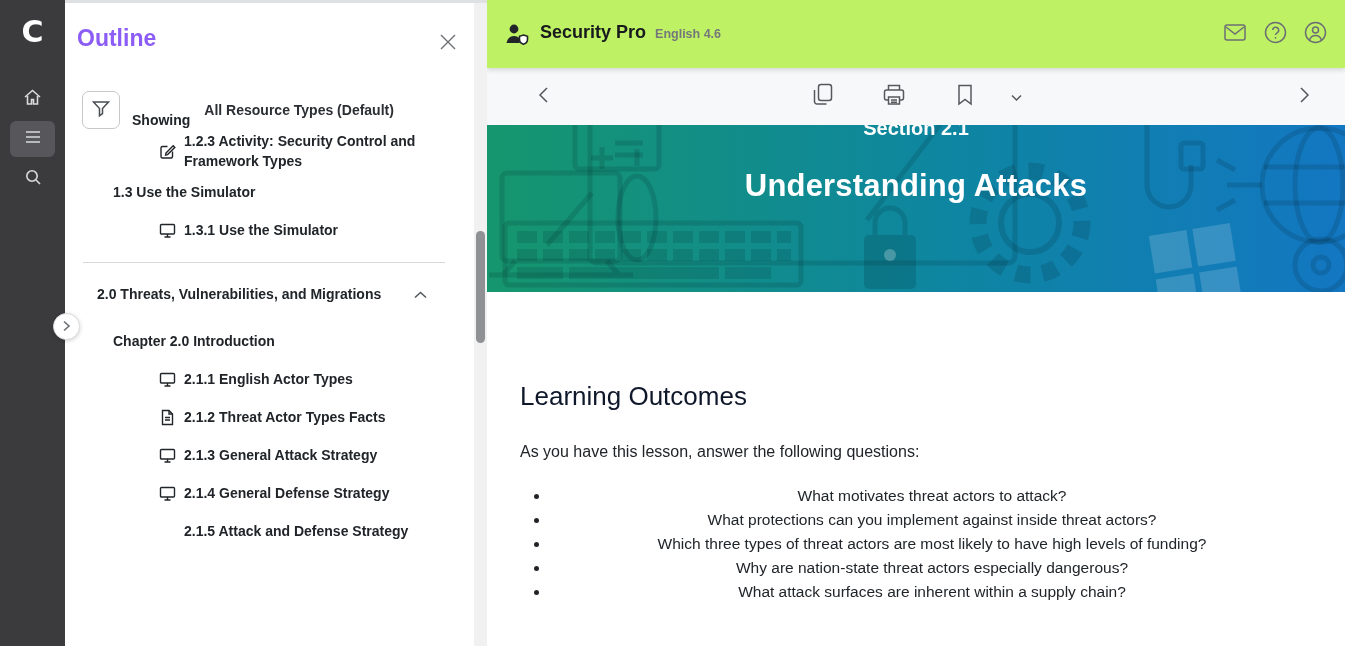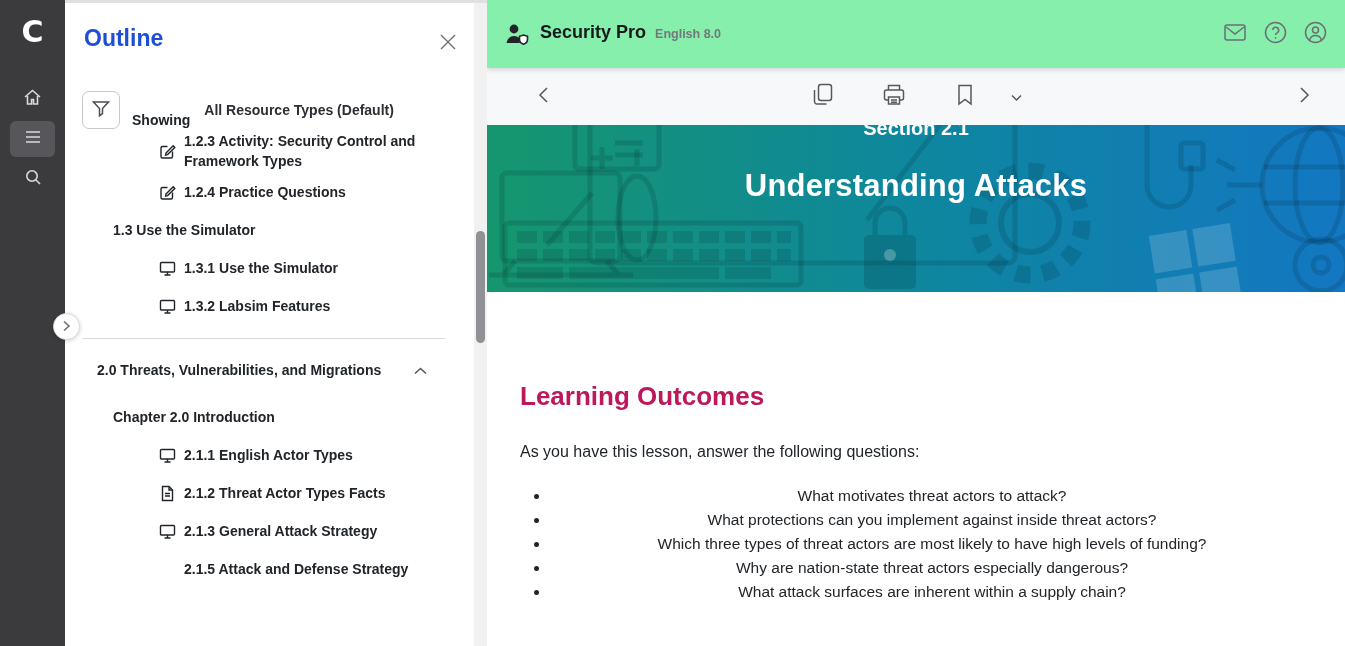--- a/index.html
+++ b/index.html
@@ -11,21 +11,21 @@
   .rail-logo { position:absolute; top:14px; left:0; width:65px; text-align:center;
                color:#fff; font-size:30px; font-weight:700; font-family:"DejaVu Sans", sans-serif; }
   .rail-btn { position:absolute; left:10px; width:45px; height:36px; display:flex;
               align-items:center; justify-content:center; border-radius:6px; cursor:pointer; }
   .rail-btn.active { background:#57575b; }
   .rail-btn svg { stroke:#d9dadc; fill:none; stroke-width:1.6; }
 
   
   .panel { position:absolute; left:65px; top:0; width:422px; height:646px; background:#fff;
            border-top:3px solid #dfe0e2; z-index:4; }
-  .panel-title { position:absolute; left:19px; top:22px; font-size:23px; font-weight:700; color:#1d4ed8; }
+  .panel-title { position:absolute; left:12px; top:22px; font-size:23px; font-weight:700; color:#8b5cf6; }
   .panel-close { position:absolute; right:26px; top:28px; width:26px; height:26px; display:flex;
                  align-items:center; justify-content:center; cursor:pointer; }
   .panel-close svg { stroke:#6c6f73; stroke-width:1.4; }
   .filter-row { position:absolute; left:17px; top:88px; display:flex; align-items:center; }
   .filter-btn { width:38px; height:38px; border:1px solid #c6c8ca; border-radius:7px; background:#fff;
                 display:flex; align-items:center; justify-content:center; cursor:pointer; }
   .filter-btn svg { stroke:#4a4d52; fill:none; stroke-width:1.5; }
   .filter-label { margin-left:12px; font-size:14px; font-weight:700; color:#212529;margin-top:20px; }
   .filter-value { margin-left:14px; font-size:14px; color:#2b2e33;font-weight:bold; }
 
@@ -48,21 +48,21 @@
   .o-thumb { position:absolute; left:2px; width:9px; top:228px; height:112px;
              background:#8f9194; border-radius:5px; cursor:pointer; }
 
   .expand-btn { position:absolute; left:53px; top:313px; width:27px; height:27px; border-radius:50%;
                 background:#fff; border:1px solid #d9dadc; box-shadow:0 1px 4px rgba(0,0,0,.18);
                 display:flex; align-items:center; justify-content:center; z-index:6; cursor:pointer; }
   .expand-btn svg { stroke:#6c6f73; fill:none; stroke-width:1.6; }
 
   
   .main { position:absolute; left:487px; top:0; width:858px; height:646px; background:#fff; }
-  .app-header { position:relative; height:68px; background:#86efac; z-index:3;
+  .app-header { position:relative; height:68px; background:#bef264; z-index:3;
                 box-shadow:0 2px 5px rgba(0,0,0,.14); display:flex; align-items:center; }
   .brand { display:flex; align-items:baseline; margin-left:17px; }
   .brand-icon { align-self:center; margin-right:10px; display:flex; }
   .brand-title { font-size:18px; font-weight:700; color:#17191c; }
   .brand-sub { font-size:12.5px; color:#75777b; margin-left:9px; font-weight:600; }
   .header-actions { position:absolute; right:10px; top:0; height:68px; display:flex; align-items:center; }
   .h-btn { width:40px; height:40px; display:flex; align-items:center; justify-content:center; cursor:pointer; }
   .h-btn svg { stroke:#6c6f73; fill:none; stroke-width:1.5; }
 
   .toolbar { position:relative; height:57px; background:#f7f8f9; display:flex; align-items:center; }
@@ -75,21 +75,21 @@
   
   .banner { position:relative; height:167px; overflow:hidden;
             background:linear-gradient(90deg,#16966d 0%,#0e86a0 52%,#1377c2 100%); }
   .banner-art { position:absolute; left:0; top:0; }
   .banner-text { position:absolute; left:0; top:-10px; width:100%; text-align:center; color:#fff; }
   .banner-section { font-size:20px; font-weight:700; line-height:26px; }
   .banner-title { font-size:31px; font-weight:700; margin-top:27px; letter-spacing:.2px; }
 
   
   .article { padding:0 33px; }
-  .article h2 { font-size:26px; font-weight:700; color:#be185d; }
+  .article h2 { font-size:26px; font-weight:400; color:#0f172a; }
   .h-outcomes { margin-top:89px; }
   .intro { margin-top:31px; font-size:16px; color:#212529; }
   .q-list { margin:23px 0 12px 30px; font-size:15.5px; color:#212529;text-align:center; }
   .q-list li { line-height:24px; padding-left:2px; }
   .h-keyterms { margin-top:37px; }
 </style>
 </head>
 <body>
 
 <div class="rail">
@@ -146,53 +146,35 @@
       <div class="o-item lvl2" style="align-items:center">
         <span class="oi-icon">
           <svg width="17" height="17" viewBox="0 0 17 17">
               <path d="M13.5 8.5v5a1.5 1.5 0 0 1-1.5 1.5H3.5A1.5 1.5 0 0 1 2 13.5V5a1.5 1.5 0 0 1 1.5-1.5h5"></path>
               <path d="M7 10l7.2-7.2 1.6 1.6L8.6 11.6 6.6 12z"></path>
             </svg>
         </span>
         <span class="wrap-label">1.2.3 Activity: Security Control and Framework Types</span>
       </div>
 
-      <div class="o-item lvl2">
-        <span class="oi-icon">
-          <svg width="17" height="17" viewBox="0 0 17 17">
-              <path d="M13.5 8.5v5a1.5 1.5 0 0 1-1.5 1.5H3.5A1.5 1.5 0 0 1 2 13.5V5a1.5 1.5 0 0 1 1.5-1.5h5"></path>
-              <path d="M7 10l7.2-7.2 1.6 1.6L8.6 11.6 6.6 12z"></path>
-            </svg>
-        </span>
-        <span>1.2.4 Practice Questions</span>
-      </div>
 
       <div class="o-item">
         <span>1.3 Use the Simulator</span>
       </div>
 
       <div class="o-item lvl2">
         <span class="oi-icon">
           <svg width="17" height="17" viewBox="0 0 17 17">
               <rect x="1.5" y="2.5" width="14" height="9.5" rx="1"></rect>
               <path d="M5.5 15h6M8.5 12v3"></path>
             </svg>
         </span>
         <span>1.3.1 Use the Simulator</span>
       </div>
 
-      <div class="o-item lvl2">
-        <span class="oi-icon">
-          <svg width="17" height="17" viewBox="0 0 17 17">
-              <rect x="1.5" y="2.5" width="14" height="9.5" rx="1"></rect>
-              <path d="M5.5 15h6M8.5 12v3"></path>
-            </svg>
-        </span>
-        <span>1.3.2 Labsim Features</span>
-      </div>
 
       <div class="o-divider"></div>
 
       <div class="o-item lvl0">
         <span>2.0 Threats, Vulnerabilities, and Migrations</span>
         <span class="o-chevron">
           <svg width="15" height="10" viewBox="0 0 15 10">
               <path d="M2 7.5L7.5 2.5 13 7.5"></path>
             </svg>
         </span>
@@ -226,20 +208,29 @@
       <div class="o-item lvl2">
         <span class="oi-icon">
           <svg width="17" height="17" viewBox="0 0 17 17">
               <rect x="1.5" y="2.5" width="14" height="9.5" rx="1"></rect>
               <path d="M5.5 15h6M8.5 12v3"></path>
             </svg>
         </span>
         <span>2.1.3 General Attack Strategy</span>
       </div>
 
+      <div class="o-item lvl2">
+        <span class="oi-icon">
+          <svg width="17" height="17" viewBox="0 0 17 17">
+              <rect x="1.5" y="2.5" width="14" height="9.5" rx="1"></rect>
+              <path d="M5.5 15h6M8.5 12v3"></path>
+            </svg>
+        </span>
+        <span>2.1.4 General Defense Strategy</span>
+      </div>
 
       <div class="o-item lvl2">
         <span class="oi-icon"></span>
         <span>2.1.5 Attack and Defense Strategy</span>
       </div>
 
     </div>
   </div>
 
   <div class="o-scrollbar">
@@ -260,21 +251,21 @@
   <div class="app-header">
     <div class="brand">
       <span class="brand-icon">
         <svg width="26" height="24" viewBox="0 0 26 24">
           <circle cx="10" cy="7" r="4.4" fill="#212529"></circle>
           <path d="M2.5 21c.8-4.6 3.9-7 7.5-7 2.4 0 4.5 1 5.9 3l-.2 4z" fill="#212529"></path>
           <path d="M19.5 13l4 1.3v3.2c0 2.4-1.7 4-4 4.8-2.3-.8-4-2.4-4-4.8v-3.2z" fill="#fff" stroke="#212529" stroke-width="1.6"></path>
         </svg>
       </span>
       <span class="brand-title">Security Pro</span>
-      <span class="brand-sub">English 8.0</span>
+      <span class="brand-sub">English 4.6</span>
     </div>
     <div class="header-actions">
       <div class="h-btn">
         <span>
           <svg width="22" height="17" viewBox="0 0 22 17">
               <rect x="1" y="1" width="20" height="15" rx="2"></rect>
               <path d="M2 3l9 7 9-7"></path>
             </svg>
         </span>
       </div>

